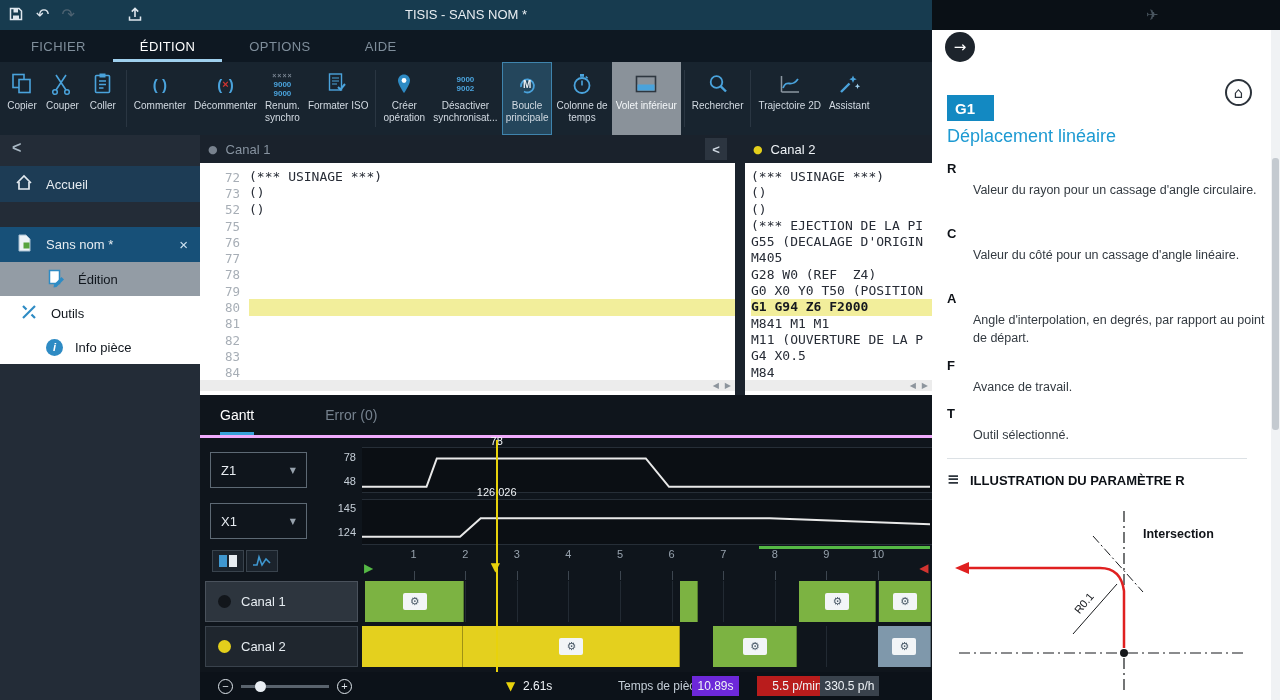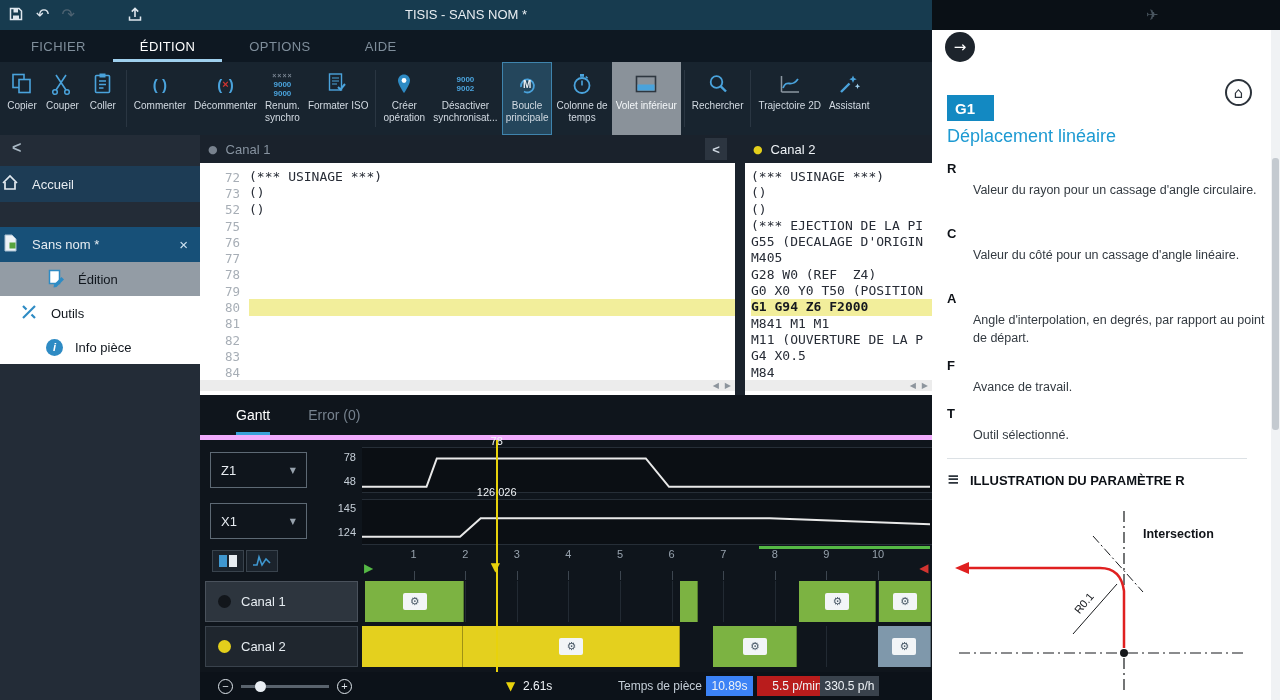--- a/index.html
+++ b/index.html
@@ -31,21 +31,21 @@
   .rlabel{font-size:10px;color:#d2dae2;line-height:12px;text-align:center;white-space:nowrap;}
   .rbtn.pressed .rlabel{color:#f5f8fa;}
   .rsep{width:1px;background:#2a3642;margin:8px 3px;}
   .glyph-icon{color:#4aa3dc;font-weight:bold;font-size:15px;}
   .num-icon{font-size:8px;color:#4aa3dc;font-weight:bold;line-height:9px;text-align:center;}
   .num-icon .gray{color:#7b8794;font-size:7px;display:block;letter-spacing:1px;}
 
   
   #sidebar{position:absolute;left:0;top:135px;width:200px;height:565px;background:#232c37;}
   #sb-back{position:absolute;left:12px;top:4px;color:#a9b8c4;font-size:16px;font-weight:bold;}
-  .srow{position:absolute;left:0;width:200px;display:flex;align-items:center;gap:12px;box-sizing:border-box;font-size:13px;color:#e6ecf1;}
+  .srow{position:absolute;left:0;width:200px;display:flex;align-items:center;gap:12px;padding-left:14px;box-sizing:border-box;font-size:13px;color:#e6ecf1;}
   #row-accueil{top:31px;height:36px;background:#1d3c55;}
   #row-sansnom{top:92px;height:35px;background:#175078;}
   #row-edition{top:127px;height:34px;background:#939ca5;color:#10161d;padding-left:46px;}
   #row-outils{top:161px;height:34px;background:#ffffff;color:#10161d;padding-left:19px;}
   #row-infopiece{top:195px;height:34px;background:#ffffff;color:#10161d;padding-left:46px;}
   #row-supervision{top:516px;height:37px;background:#1d3c55;}
   .close-x{margin-left:auto;margin-right:12px;color:#cfe3f2;font-size:15px;line-height:15px;}
   .info-ic{width:17px;height:17px;border-radius:50%;background:#2e8bc4;color:#fff;font-size:11px;font-weight:bold;
            font-style:italic;display:flex;align-items:center;justify-content:center;}
 
@@ -65,21 +65,21 @@
   .code{font-family:"DejaVu Sans Mono","Liberation Mono",monospace;font-size:13px;padding-top:6px;}
   .code-line{display:flex;height:16.3px;align-items:center;}
   .lnum{width:40px;padding-right:9px;text-align:right;color:#a7aeb6;flex:none;font-size:12.5px;}
   .ltext{flex:1;color:#272c36;white-space:pre;height:16.3px;line-height:16.3px;}
   .code-line.hl .ltext{background:#f2ee9b;}
   .ltext.bold{font-weight:bold;color:#15181f;}
   .hscroll{position:absolute;left:0;right:0;bottom:4px;height:11px;background:#ececec;display:flex;align-items:center;justify-content:flex-end;gap:6px;padding:0 4px;color:#8d959d;font-size:8px;}
 
   
   #bottom{position:absolute;left:200px;top:395px;width:732px;height:305px;background:#0f151c;}
-  #btabs{position:absolute;left:0;top:0;right:0;height:40px;border-bottom:5px solid #f0abfc;display:flex;align-items:stretch;padding-left:36px;gap:38px;}
+  #btabs{position:absolute;left:0;top:0;right:0;height:40px;border-bottom:3px solid #f0abfc;display:flex;align-items:stretch;padding-left:20px;gap:71px;}
   .btab{display:flex;align-items:center;font-size:14px;color:#76828e;}
   .btab.active{color:#fff;box-shadow:inset 0 -3px 0 #38a1d8;}
   .sel{position:absolute;left:10px;width:97px;height:36px;background:#0f151c;border:1px solid #5d6974;color:#e8edf2;
        font-size:13px;display:flex;align-items:center;justify-content:space-between;padding:0 10px;box-sizing:border-box;}
   #sel1{top:57px;} #sel2{top:108px;}
   .caret{font-size:8px;color:#97a2ad;}
   .ylab{position:absolute;left:126px;width:30px;text-align:right;color:#c6cfd8;font-size:11px;}
   #y1t{top:56px;} #y1b{top:80px;} #y2t{top:107px;} #y2b{top:131px;}
   .chart{position:absolute;left:162px;width:570px;height:46px;background:#0b0f14;border-top:1px solid #262e37;border-bottom:1px solid #262e37;box-sizing:border-box;}
   #chart1{top:52px;} #chart2{top:104px;}
@@ -109,21 +109,21 @@
   #gantt-cursor{position:absolute;top:45px;height:232px;width:2px;background:#e8d20c;z-index:4;}
   #statusbar{position:absolute;left:0;right:0;top:277px;height:28px;background:#0c1219;}
   #zoom{position:absolute;left:18px;top:0;height:28px;display:flex;align-items:center;gap:8px;}
   .zbtn{width:15px;height:15px;border:1.5px solid #dfe6ec;border-radius:50%;color:#dfe6ec;font-size:11px;line-height:12px;text-align:center;box-sizing:border-box;}
   #ztrack{width:88px;height:3px;background:#59636d;position:relative;}
   #zhandle{position:absolute;left:14px;top:-4px;width:11px;height:11px;border-radius:50%;background:#e9eef3;}
   #smarker{position:absolute;left:306px;top:7px;color:#e8d20c;font-size:12px;}
   #stime{position:absolute;left:323px;top:7px;color:#eef2f6;font-size:12px;}
   #slabel{position:absolute;left:418px;top:7px;color:#c3cdd6;font-size:12px;}
   .sbox{position:absolute;top:4px;height:20px;display:flex;align-items:center;justify-content:center;font-size:12px;color:#eef2f6;}
-  #sbox1{left:506px;width:47px;background:#3b82f6;}
+  #sbox1{left:492px;width:47px;background:#6d28d9;}
   #sbox2{left:557px;width:80px;background:#b91c1c;}
   #sbox3{left:620px;width:59px;background:#39424c;}
 
   
   #help{position:absolute;left:932px;top:30px;width:348px;height:670px;background:#fff;}
   #harrow{position:absolute;left:13px;top:2px;width:30px;height:30px;border-radius:50%;background:#1d242c;color:#fff;display:flex;align-items:center;justify-content:center;font-size:15px;}
   #hhome{position:absolute;left:293px;top:49px;width:27px;height:27px;border-radius:50%;border:2px solid #2c333b;color:#2c333b;display:flex;align-items:center;justify-content:center;font-size:15px;box-sizing:border-box;}
   #hbadge{position:absolute;left:15px;top:65px;width:47px;height:26px;background:#1389c2;color:#fff;font-weight:bold;font-size:15px;display:flex;align-items:center;padding-left:8px;box-sizing:border-box;}
   #htitle{position:absolute;left:15px;top:96px;font-size:18px;color:#1d9ad2;}
   .pkey{position:absolute;left:15px;font-size:13px;font-weight:bold;color:#0d1117;}

